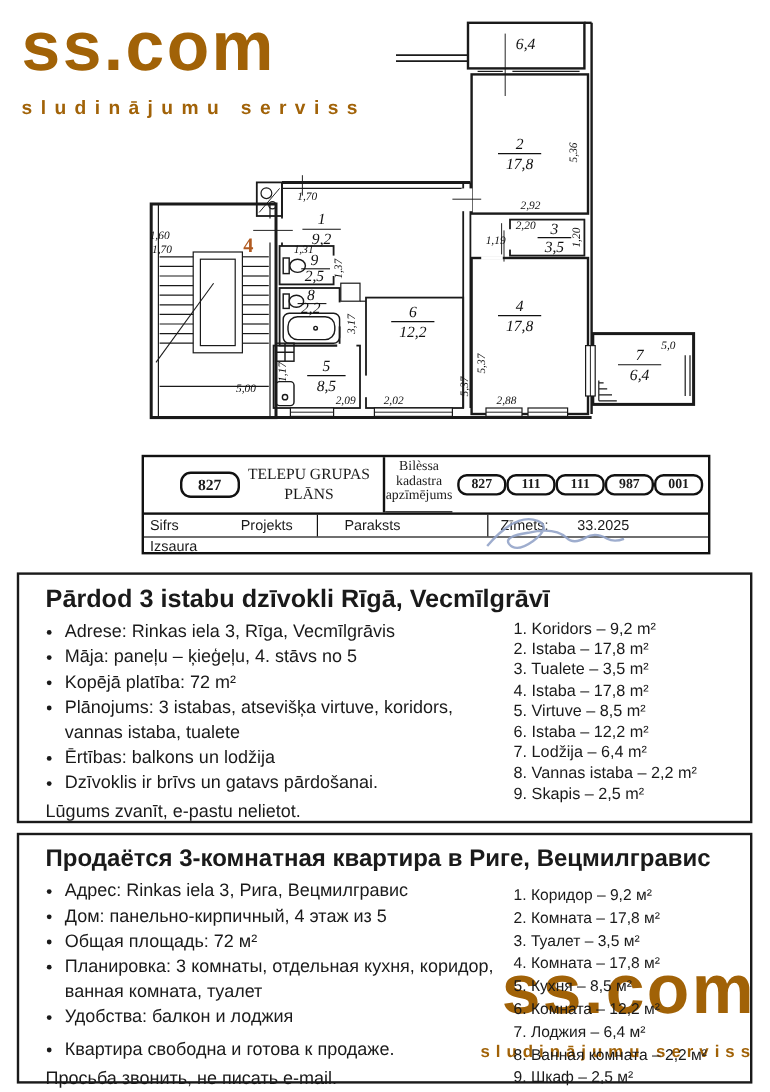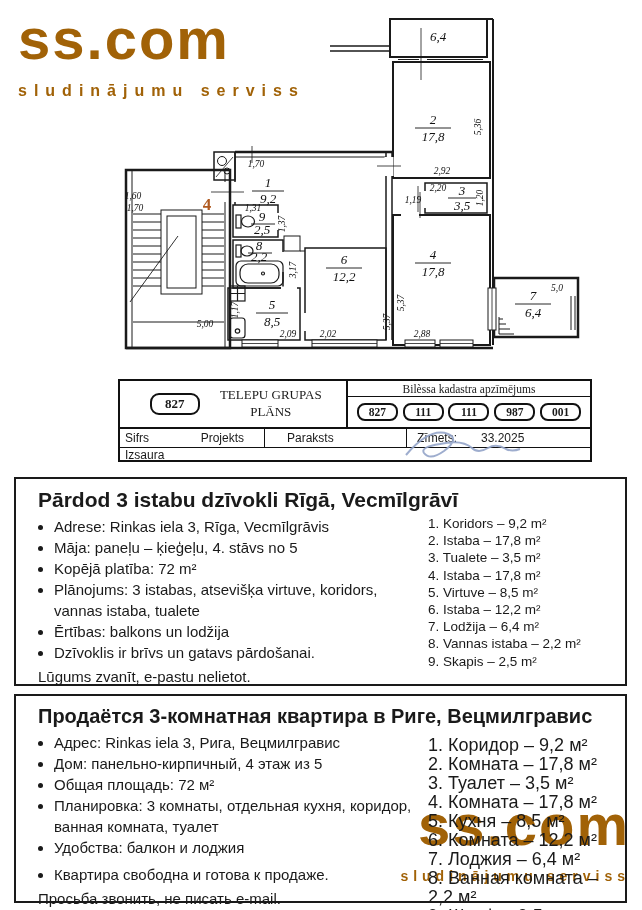--- a/index.html
+++ b/index.html
@@ -21,21 +21,21 @@
   .apt-num{font-family:"Liberation Serif",serif;font-weight:bold;font-size:17px;fill:#b05a20;text-anchor:middle;}
 
   
   #titleblock{position:absolute;left:118px;top:379px;width:474px;height:83px;
       border:2px solid #111;box-sizing:border-box;z-index:2;background:transparent;
       font-family:"Liberation Serif",serif;}
   .tb-top{height:48px;display:flex;border-bottom:2px solid #111;box-sizing:border-box;}
   .tb-left{width:228px;border-right:2px solid #111;box-sizing:border-box;display:flex;align-items:center;padding-left:30px;}
   .badge{border:2px solid #111;border-radius:9px;padding:1px 13px;font-weight:bold;font-size:13px;}
   .tb-title{flex:1;text-align:center;font-weight:normal;font-size:13px;line-height:1.3;padding-right:4px;}
-  .tb-right{flex:1;display:flex;flex-direction:column;}
+  .tb-right{flex:1;display:flex;flex-direction:row;}
   .tb-right-header{font-size:11.5px;text-align:center;border-bottom:1.5px solid #111;padding:2px 0 1px;}
   .tb-codes{flex:1;display:flex;align-items:center;justify-content:space-evenly;padding:0 4px;}
   .code{border:2px solid #111;border-radius:8px;width:37px;text-align:center;font-weight:bold;font-size:11.5px;padding:1px 0;}
   .tb-mid{height:19px;display:flex;border-bottom:1.5px solid #111;box-sizing:border-box;
       font-family:"Liberation Sans",sans-serif;font-size:12px;align-items:center;}
   .tb-c1{width:145px;border-right:1.5px solid #111;box-sizing:border-box;display:flex;justify-content:space-between;padding:0 20px 0 5px;height:100%;align-items:center;}
   .tb-c2{width:142px;border-right:1.5px solid #111;box-sizing:border-box;padding-left:22px;height:100%;display:flex;align-items:center;}
   .tb-c3{flex:1;display:flex;gap:24px;padding-left:10px;height:100%;align-items:center;}
   .tb-bot{height:12px;font-family:"Liberation Sans",sans-serif;font-size:12px;padding-left:5px;}
   #signature{position:absolute;left:280px;top:44px;}
@@ -49,21 +49,21 @@
   #sec-lv .sec-title{font-size:21px;}
   #sec-ru .sec-title{font-size:20px;}
   .bullets{margin:4px 0 0 0;padding-left:38px;list-style:disc;width:372px;}
   .bullets li{font-size:15px;line-height:21px;}
   .bullets li.gap{margin-top:6px;}
   .note{font-size:15px;margin:5px 0 0 22px;}
   .roomlist{position:absolute;left:412px;}
   #sec-lv .roomlist{top:36px;}
   #sec-ru .roomlist{top:40px;}
   #sec-lv .roomlist div{font-size:13.5px;line-height:17.2px;}
-  #sec-ru .roomlist div{font-size:18px;line-height:19px;}
+  #sec-ru .roomlist div{font-size:13px;line-height:19px;}
 </style>
 </head>
 <body>
 
 <div class="wm" id="wm-top">
   <div class="wm-big">ss.com</div>
   <div class="wm-small">sludinājumu serviss</div>
 </div>
 <div class="wm" id="wm-bottom">
   <div class="wm-big">ss.com</div>

